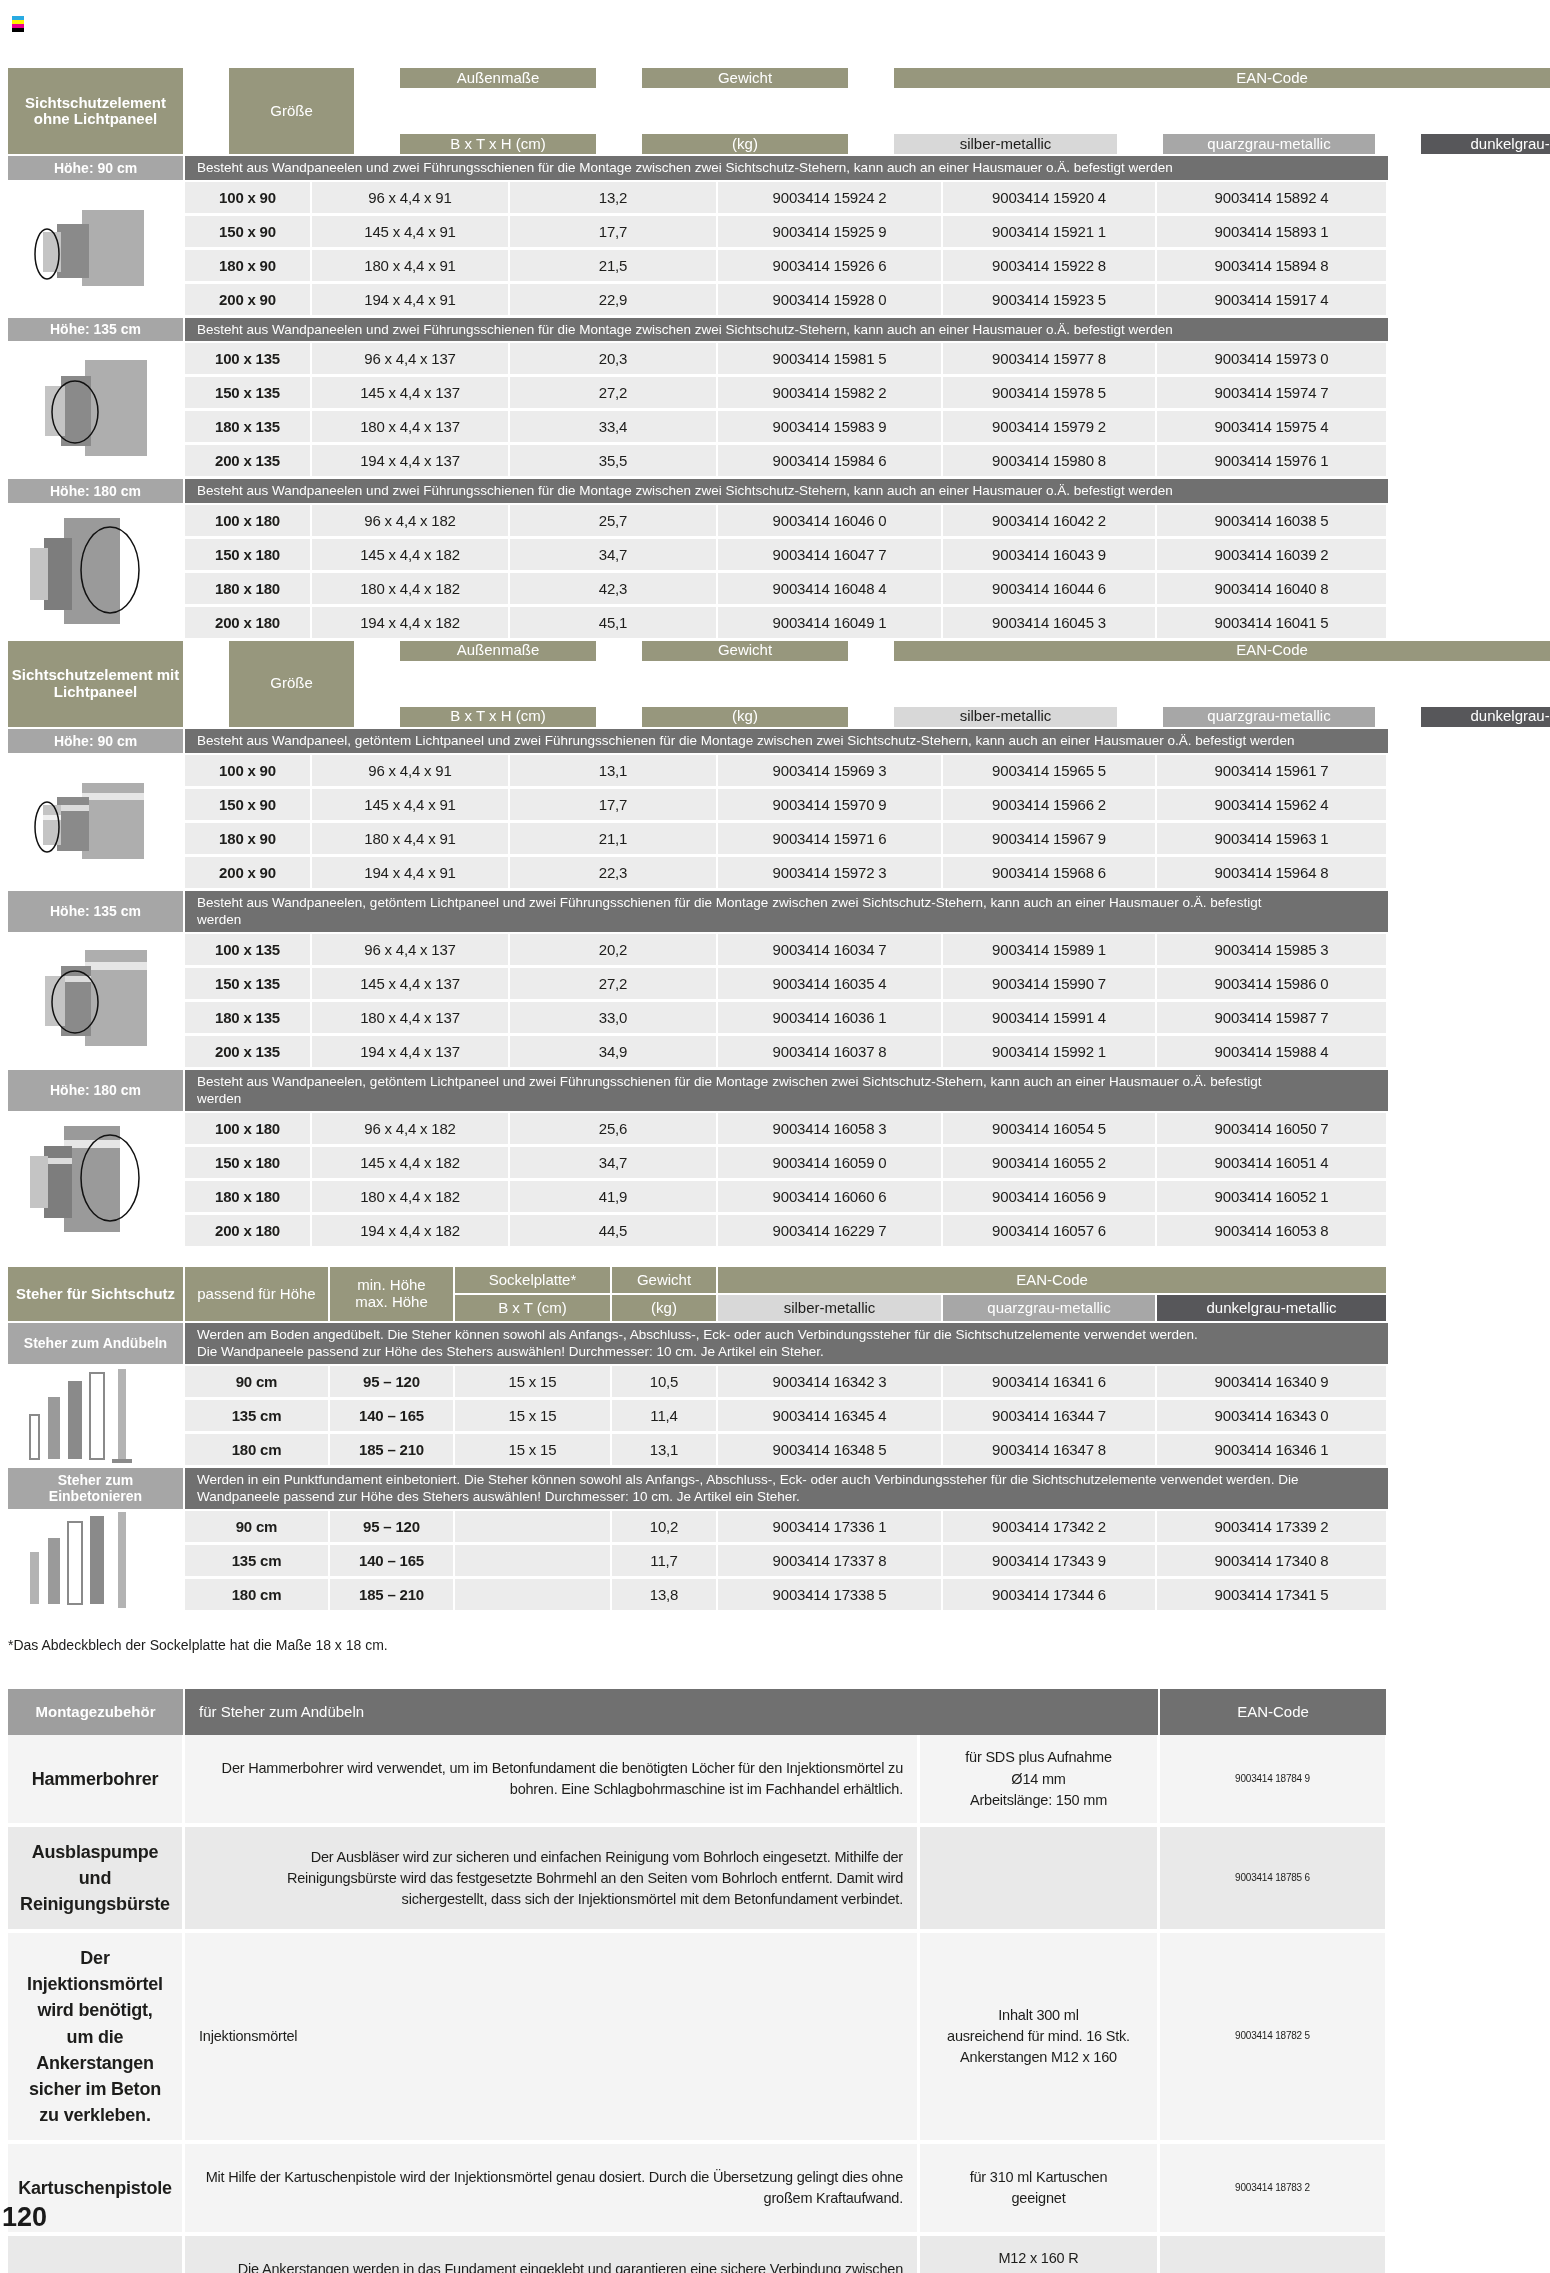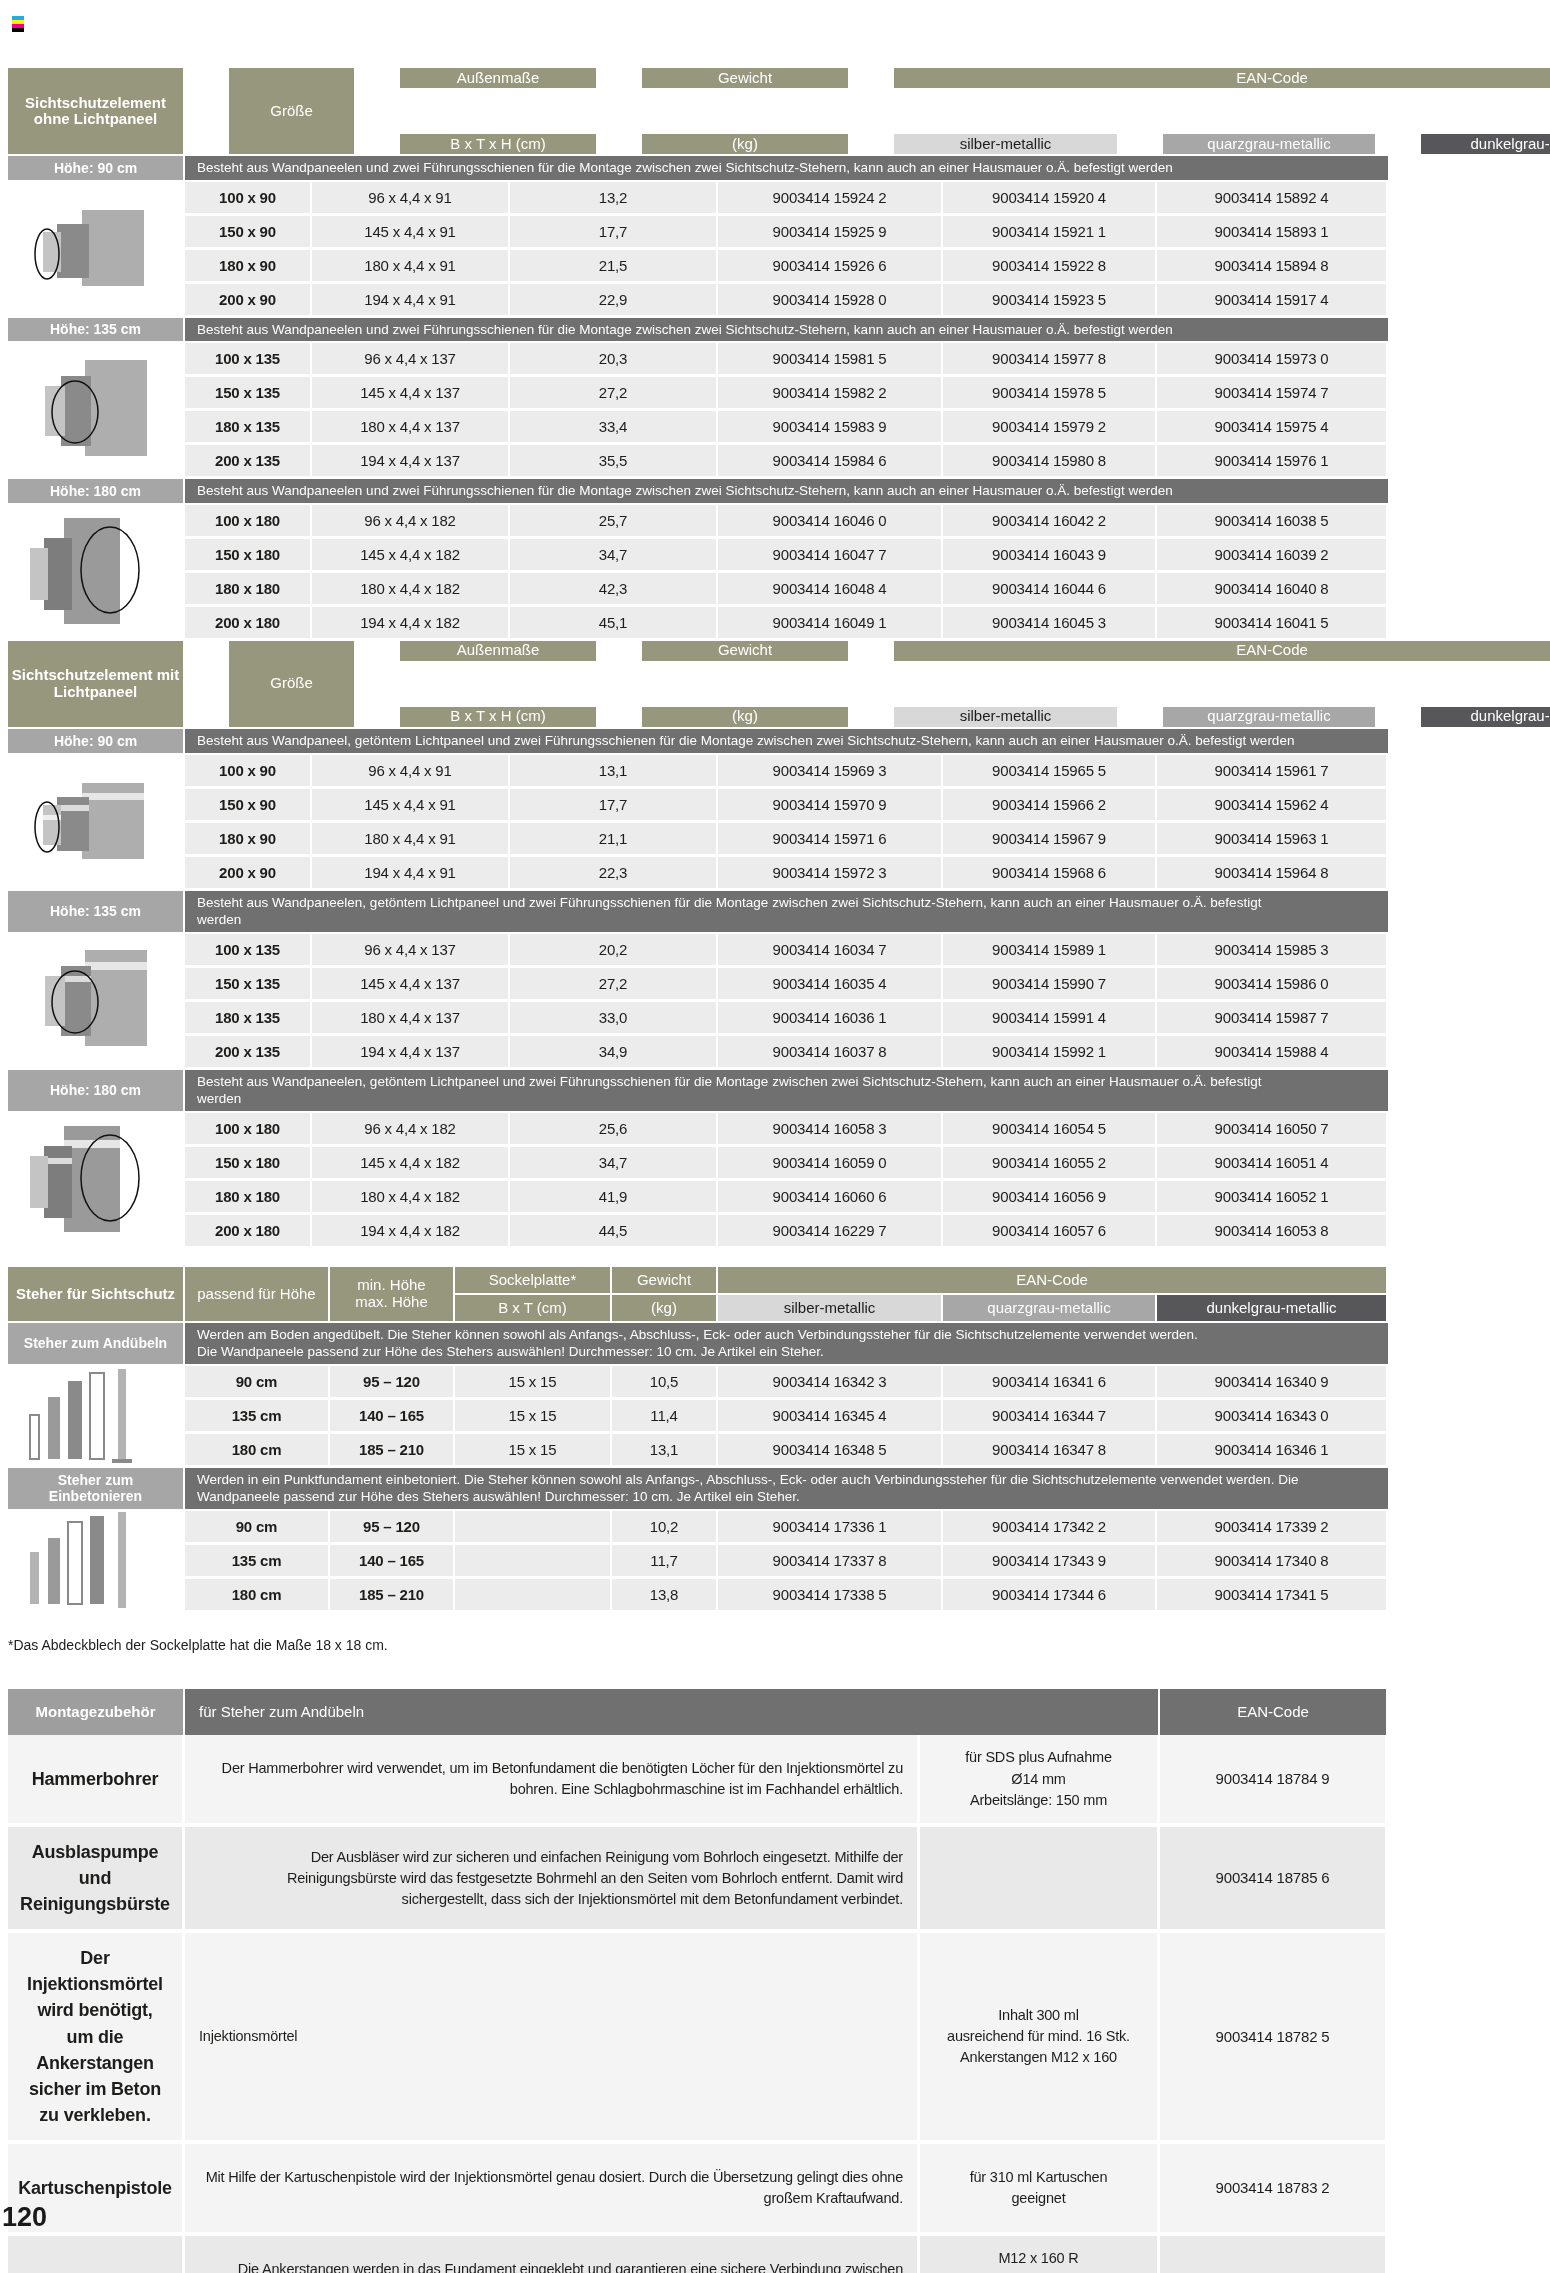--- a/index.html
+++ b/index.html
@@ -65,21 +65,21 @@
   .mhead .hc{border-bottom:none;}
   .mh-title{background:#9e9e9e;font-weight:bold;}
   .mh-sub{background:var(--banddesc);justify-content:flex-start;padding-left:14px;}
   .mh-ean{background:var(--banddesc);}
   .montage .trow{grid-template-columns:177px 735px 240px 228px;margin-left:0;}
   .montage .cell{height:auto;min-height:92px;padding:12px 14px;font-size:14.5px;line-height:1.45;
       border-right:3px solid #fff;border-bottom:4px solid #fff;background:#f4f4f4;}
   .montage .trow:nth-child(2) .cell,.montage .trow:nth-child(5) .cell{background:#e9e9e9;}
   .montage .cell:first-child{font-weight:bold;font-size:18px;}
   .montage .cell:nth-child(2){justify-content:flex-start;text-align:right;}
-  .montage .cell:nth-child(4){font-size:15px;}
+  .montage .cell:nth-child(4){font-size:10px;}
   
   .pagenum{position:absolute;left:2px;top:2202px;font-size:27px;font-weight:bold;color:#1a1a1a;}
   svg{display:block;}
 </style>
 </head>
 <body>
 
 <div class="regmark">
   <span style="background:#29abe2"></span>
   <span style="background:#fff200"></span>

